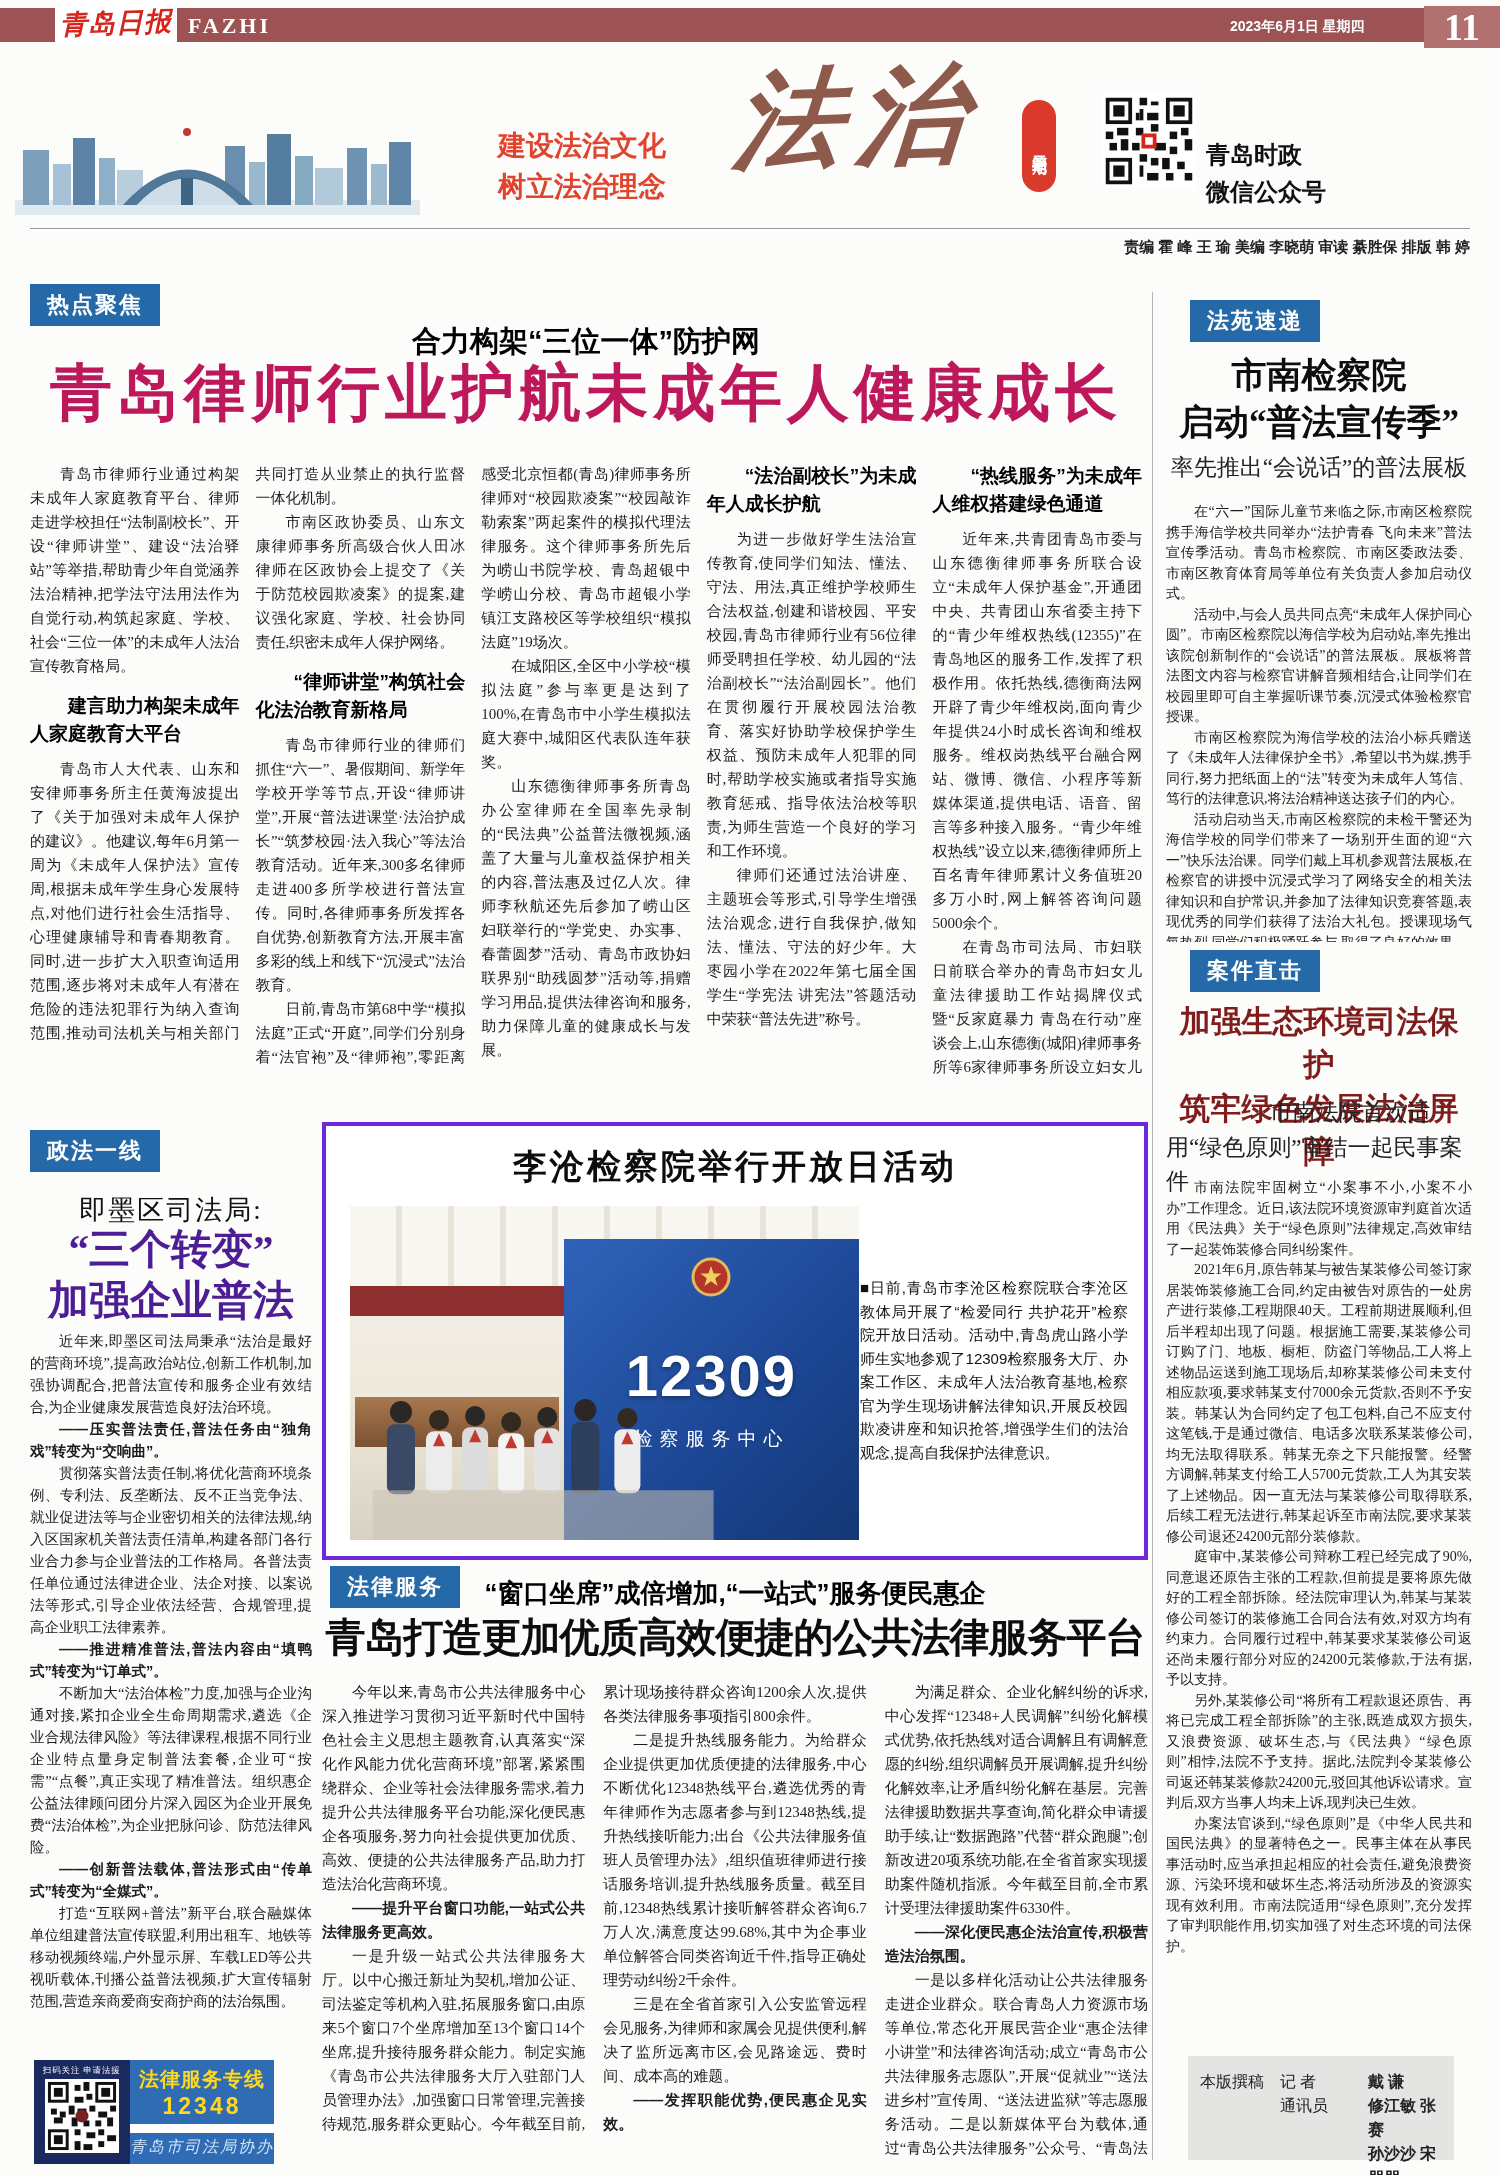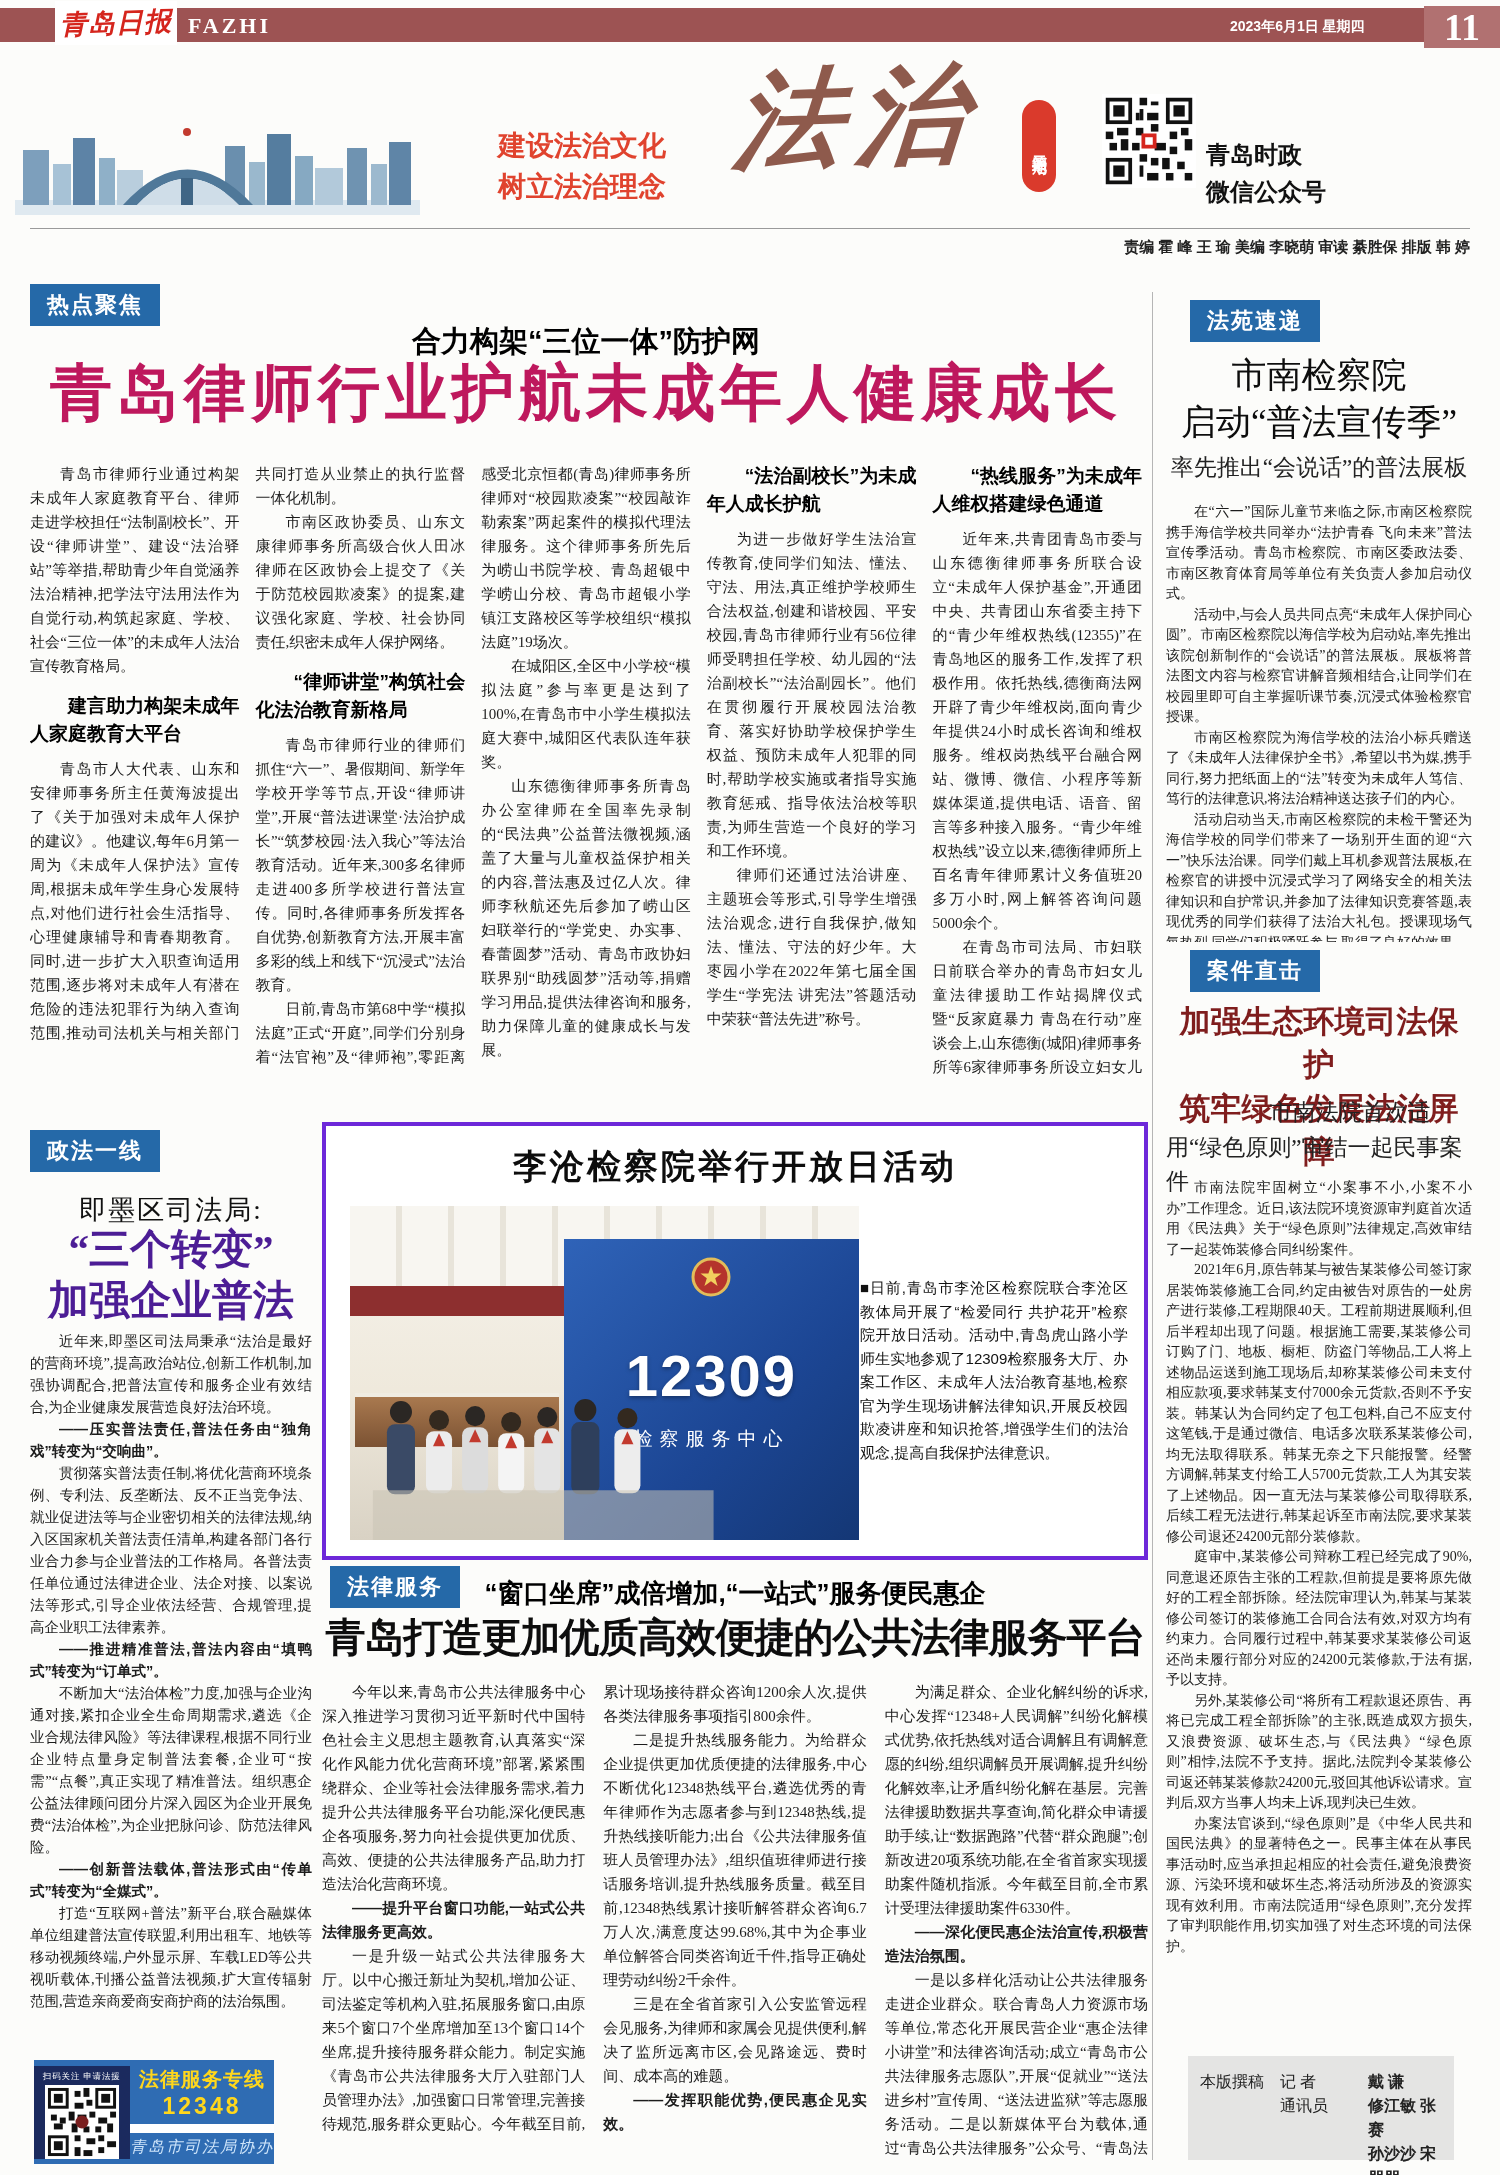--- a/index.html
+++ b/index.html
@@ -43,41 +43,41 @@
   .mainbody{left:30px;top:462px;width:1112px;height:622px;overflow:hidden;
             column-count:5;column-gap:16px;font-size:15px;line-height:24px;text-align:justify;}
   .para{margin:0;text-indent:2em;}
   .sub{font-family:"Liberation Sans",sans-serif;font-weight:700;font-size:19px;line-height:1.45;
        margin:14px 0 10px;text-indent:2em;break-inside:avoid;color:#000;}
   .dash{margin:0;text-indent:2em;font-weight:700;font-family:"Liberation Sans",sans-serif;}
 
   .vrule{left:1152px;top:292px;width:1px;height:1868px;background:#b5b5b5;}
 
   
-  .sb-h1{left:1166px;top:352px;width:306px;text-align:center;font-size:35px;font-weight:400;line-height:1.35;color:#0d0d0d;}
+  .sb-h1{left:1166px;top:352px;width:306px;text-align:center;font-size:35px;font-weight:700;line-height:1.35;color:#0d0d0d;}
   .sb-sub1{left:1166px;top:452px;width:306px;text-align:center;font-size:23px;color:#222;}
   .sb-body1{left:1166px;top:502px;width:306px;height:440px;overflow:hidden;font-size:14px;line-height:20.5px;text-align:justify;}
   .sb-h2{left:1166px;top:1000px;width:306px;text-align:center;font-size:31px;font-weight:900;line-height:1.4;color:#7f1d1d;}
   .sb-sub2{left:1166px;top:1096px;width:306px;font-size:23px;color:#222;text-indent:4.5em;line-height:1.5;}
   .sb-body2{left:1166px;top:1178px;width:306px;height:862px;overflow:hidden;font-size:14px;line-height:20.5px;text-align:justify;}
 
   .byline-box{left:1188px;top:2056px;width:266px;height:104px;background:#e4e4e3;padding:14px 12px;box-sizing:border-box;
               font-size:16px;color:#222;}
   .byline-row{display:flex;line-height:1.5;}
   .byline-role{width:88px;flex:none;}
   .byline-names{font-weight:700;}
   .byline-label{width:80px;flex:none;}
 
   
   .zf-dept{left:30px;top:1192px;width:282px;text-align:center;font-size:27px;color:#111;letter-spacing:2px;}
   .zf-head{left:30px;top:1224px;width:282px;text-align:center;font-size:41px;font-weight:900;line-height:1.25;color:#4c1d95;}
   .zf-body{left:30px;top:1330px;width:282px;height:716px;overflow:hidden;font-size:14.5px;line-height:22px;text-align:justify;}
 
   
-  .hotline{left:34px;top:2060px;width:240px;height:104px;display:flex;background:#2f6cb3;align-items:center;}
+  .hotline{left:34px;top:2060px;width:240px;height:104px;display:flex;background:#2f6cb3;}
   .hl-left{width:96px;flex:none;background:#1b2a5e;display:flex;flex-direction:column;align-items:center;padding-top:3px;}
   .hl-scan{color:#fff;font-size:10px;letter-spacing:1px;white-space:nowrap;transform:scale(.85);}
   .hl-qr{width:74px;height:74px;background:#fff;margin-top:2px;}
   .hl-right{flex:1;display:flex;flex-direction:column;align-items:center;justify-content:center;}
   .hl-t1{color:#ffd71c;font-weight:900;font-size:20px;letter-spacing:1px;font-family:"Liberation Sans",sans-serif;}
   .hl-t2{color:#ffd71c;font-weight:900;font-size:23px;letter-spacing:3px;font-family:"Liberation Sans",sans-serif;}
   .hl-bar{width:100%;height:9px;background:#fff;margin:4px 0;}
   .hl-t3{color:#cde4fa;font-size:16px;font-style:italic;letter-spacing:2px;}
 
   

